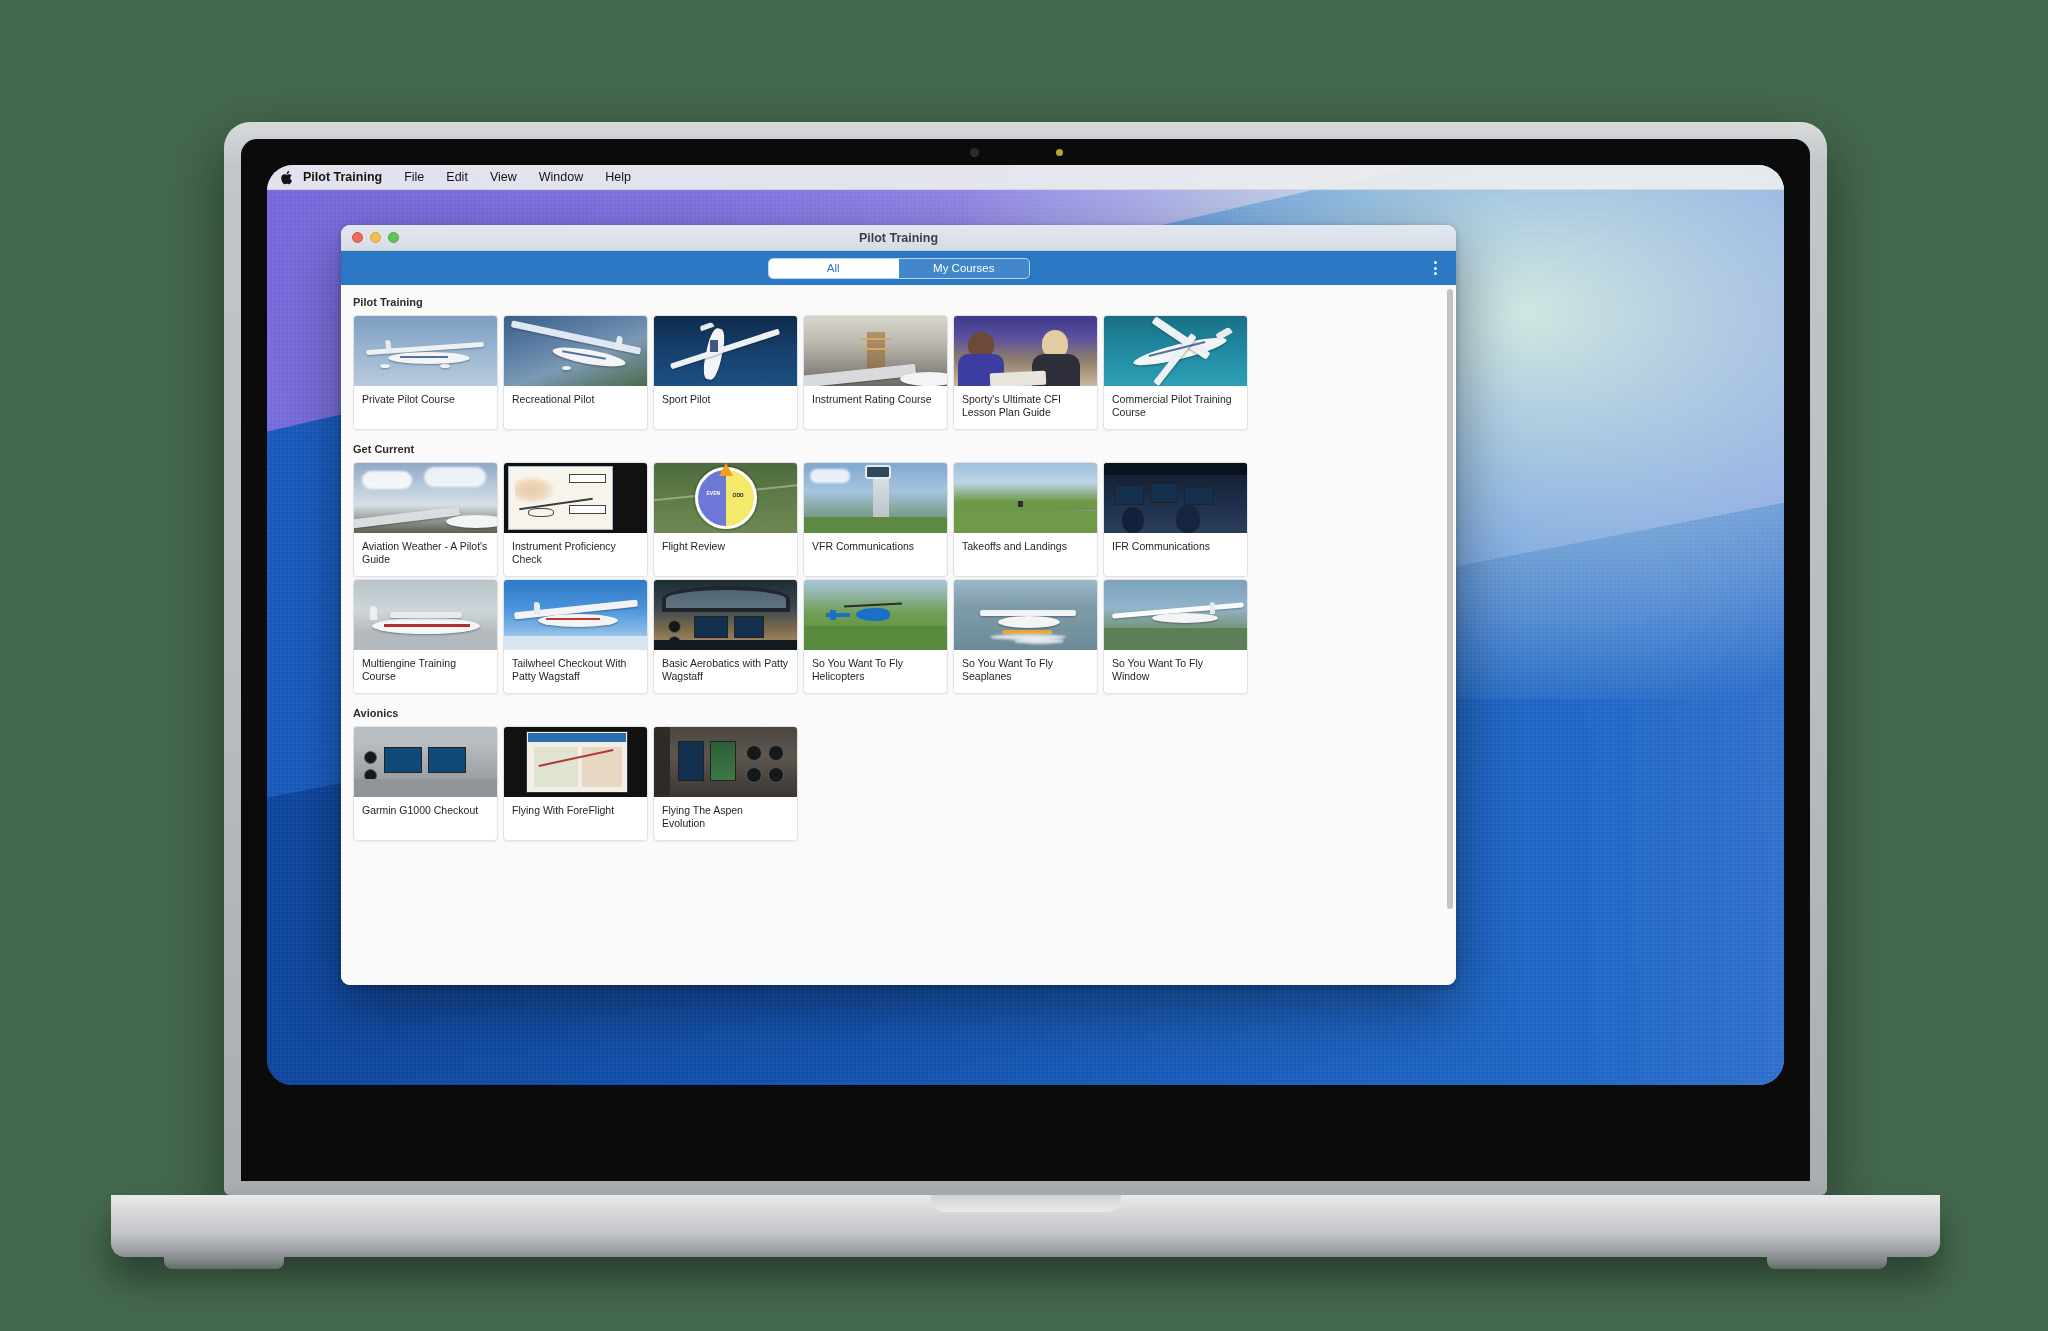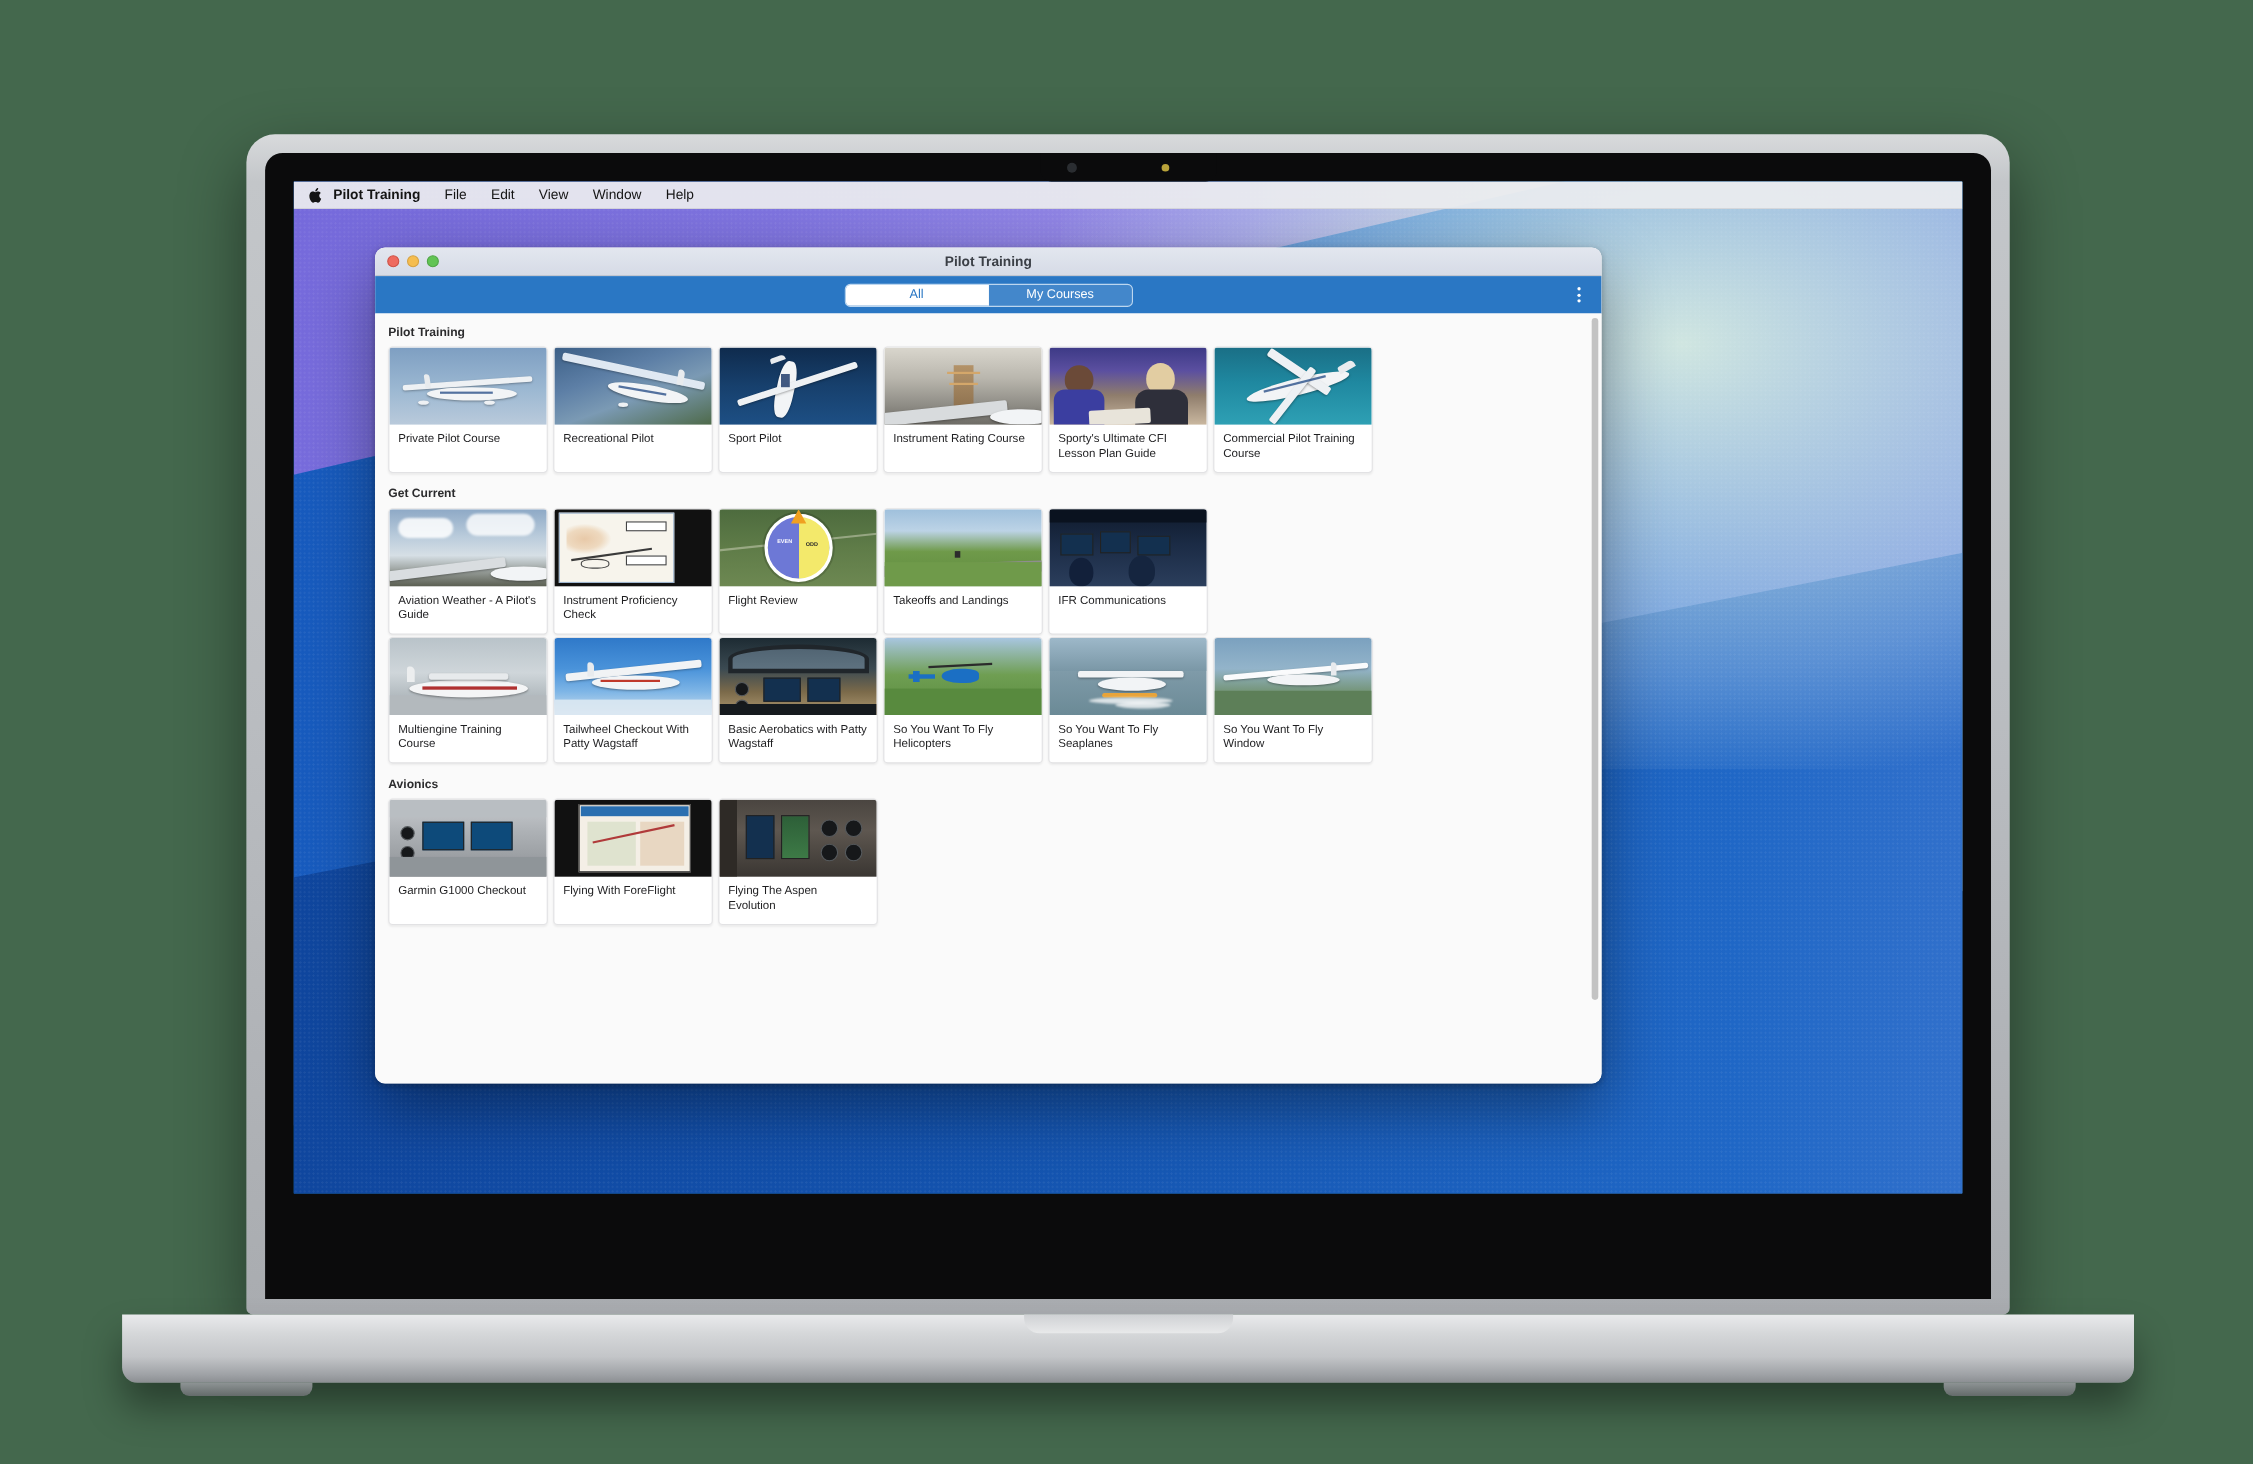--- a/index.html
+++ b/index.html
@@ -31,20 +31,21 @@
   #notch {
     position: absolute; left: 50%; top: 0; transform: translateX(-50%);
     width: 160px; height: 26px; background: #0b0b0c; border-radius: 0 0 10px 10px; z-index: 6;
   }
   #cam { position:absolute; left: 50%; top: 9px; transform: translateX(-56px); width: 9px; height: 9px; border-radius: 50%; background: #2a2d31; }
   #cam-led { position:absolute; left: 50%; top: 10px; transform: translateX(30px); width: 7px; height: 7px; border-radius: 50%; background: #b9a33a; }
 
   #screen {
     position: relative; width: 100%; height: 920px; overflow: hidden;
     background: #0c4a6e;
+    border-radius: 26px;
   }
 
   
   #deck {
     position: absolute; left: -113px; top: 1073px; width: 1829px; height: 62px;
     background: linear-gradient(180deg,#e9eaec 0%,#d5d7d9 28%,#c3c5c8 62%,#9fa2a6 88%,#8b8e92 100%);
     border-radius: 0 0 14px 14px;
     box-shadow: 0 22px 34px rgba(0,0,0,.38);
   }
   #deck-notch {
@@ -444,20 +445,29 @@
                       <span style="position:absolute;left:-10%;top:40%;width:130%;height:2px;background:rgba(200,205,180,.55);transform:rotate(-6deg);"></span>
                       <div class="wheel">
                         <span class="wheel-n"></span>
                         <span class="wheel-txt" style="left:9px;top:20px;color:#fff;">EVEN</span>
                         <span class="wheel-txt" style="left:35px;top:22px;color:#2a2a2a;">ODD</span>
                       </div>
                     </div>
                     <div class="card-label">Flight Review</div>
                   </div>
 
+                  <div class="card">
+                    <div class="thumb t-vfr">
+                      <span style="position:absolute;left:6px;top:6px;width:40px;height:14px;background:rgba(255,255,255,.8);border-radius:10px;filter:blur(1px);"></span>
+                      <span class="tower"></span>
+                      <span class="tower-cab"></span>
+                      <span style="position:absolute;left:0;bottom:0;width:100%;height:16px;background:#5c8a45;"></span>
+                    </div>
+                    <div class="card-label">VFR Communications</div>
+                  </div>
 
                   <div class="card">
                     <div class="thumb t-takeoff">
                       <span class="runway"></span>
                       <span style="position:absolute;left:0;bottom:0;width:100%;height:22px;background:#6f9a4a;"></span>
                       <span style="position:absolute;left:64px;bottom:26px;width:5px;height:6px;background:#2c2c2c;"></span>
                     </div>
                     <div class="card-label">Takeoffs and Landings</div>
                   </div>
 

